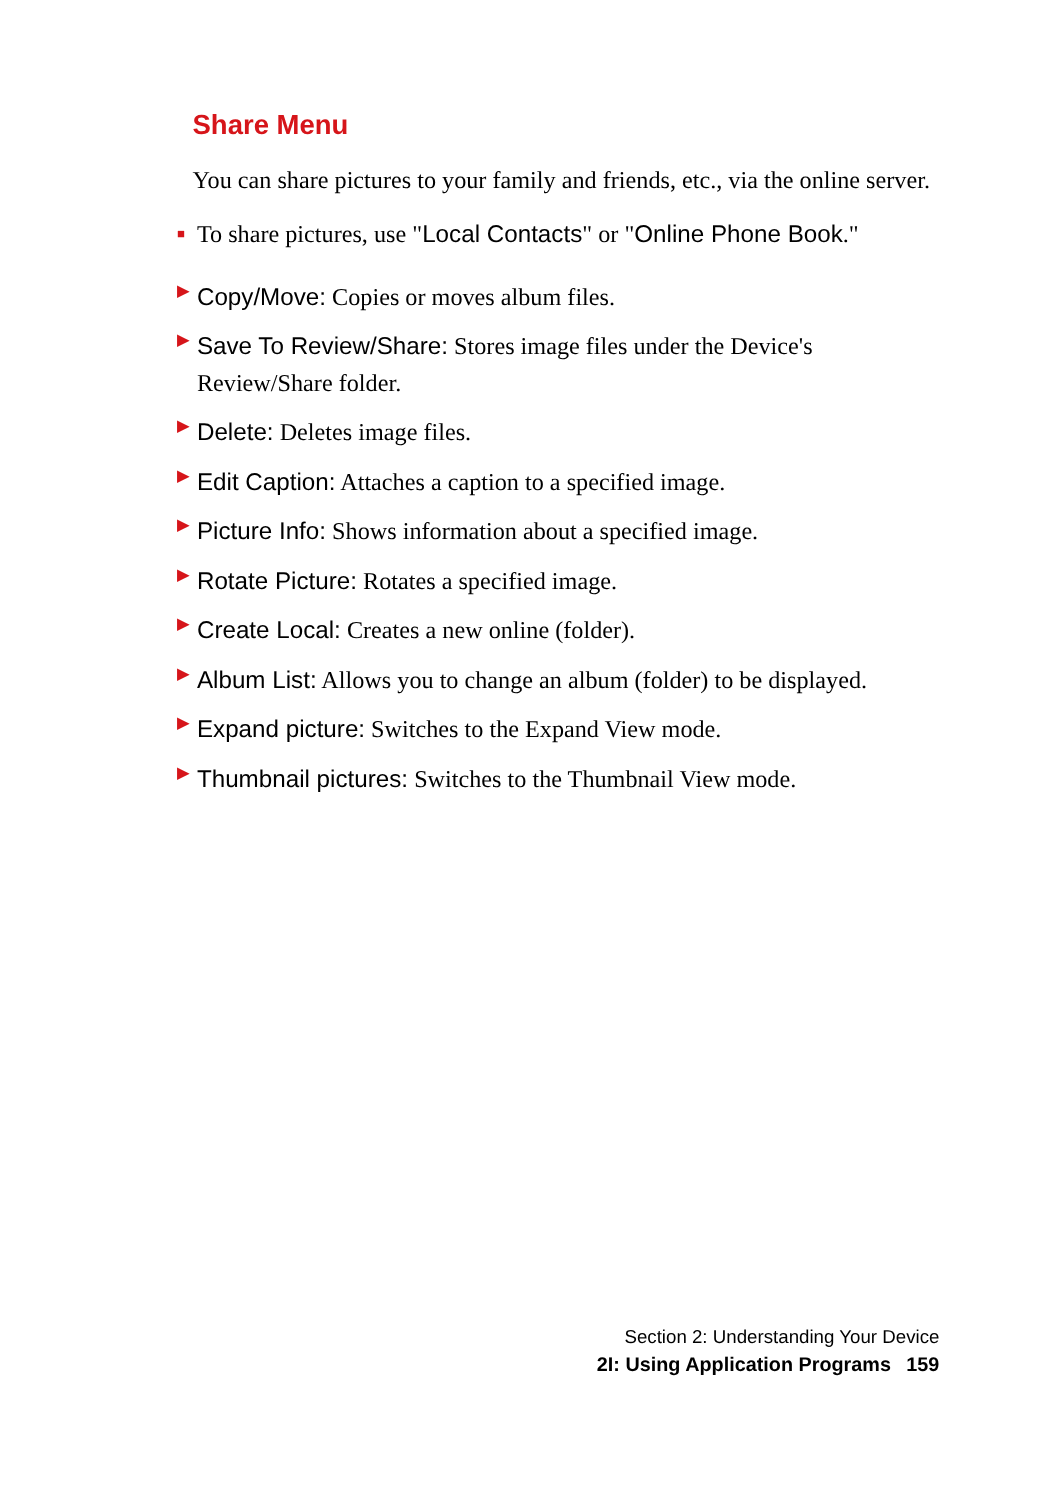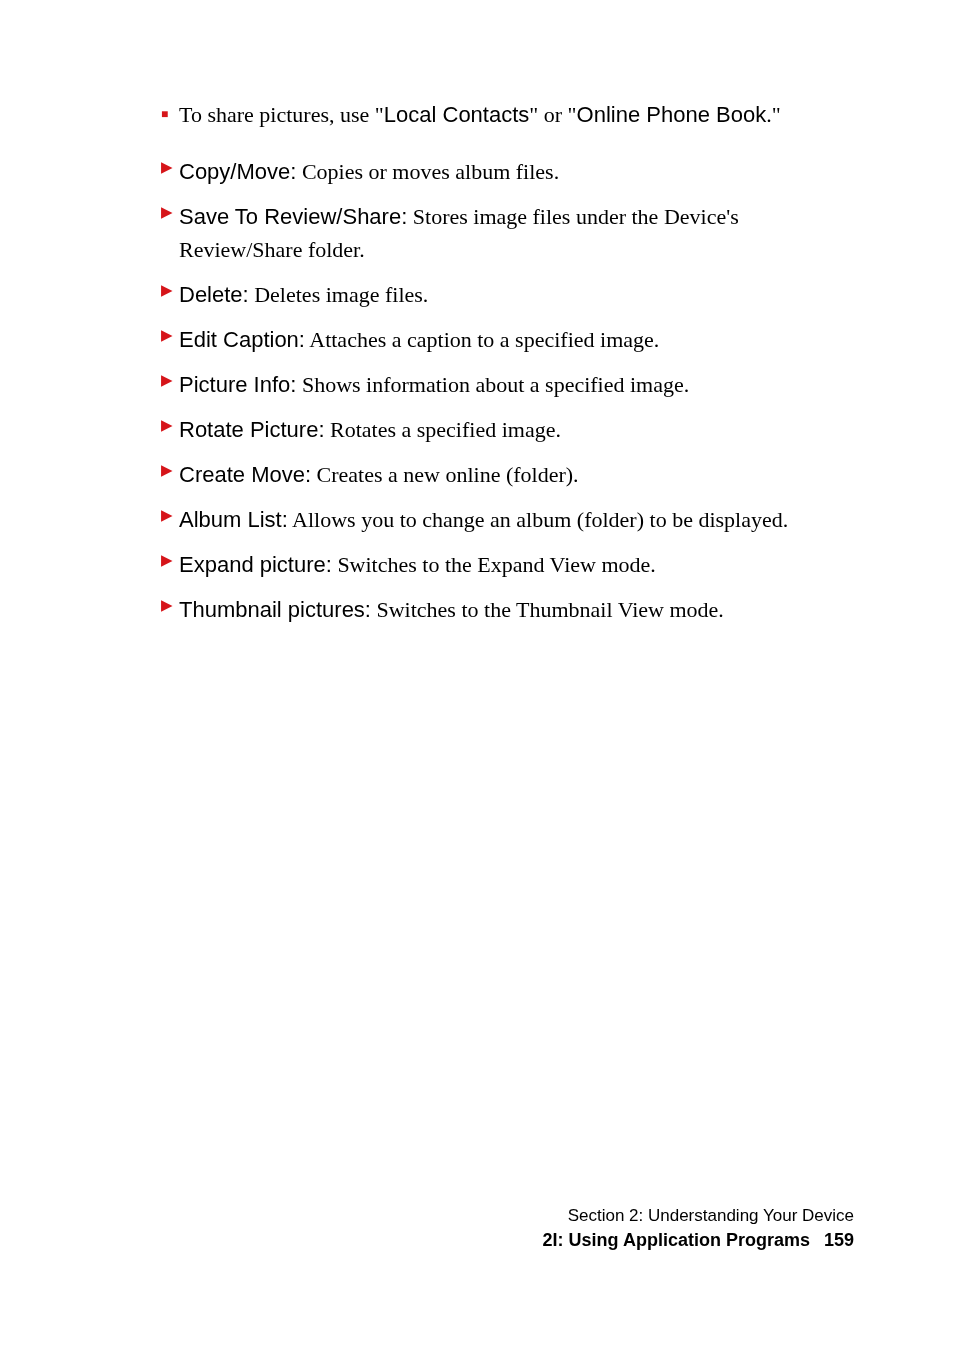--- a/index.html
+++ b/index.html
@@ -90,21 +90,23 @@
     }
     .page-num {
       margin-left: 14px;
     }
   </style>
 </head>
 <body>
 
 <div class="content">
 
+  <h2 class="heading">Share Menu</h2>
 
+  <p class="intro">You can share pictures to your family and friends, etc., via the online server.</p>
 
   <ul class="square-list">
     <li>
       <span class="square-marker">■</span>
       <span>To share pictures, use "</span><span class="bold-label">Local Contacts</span><span>" or "</span><span class="bold-label">Online Phone Book</span><span>."</span>
     </li>
   </ul>
 
 
 
@@ -128,21 +130,21 @@
     <li>
       <span class="arrow-marker">▶</span>
       <span class="bold-label">Picture Info:</span><span> Shows information about a specified image.</span>
     </li>
     <li>
       <span class="arrow-marker">▶</span>
       <span class="bold-label">Rotate Picture:</span><span> Rotates a specified image.</span>
     </li>
     <li>
       <span class="arrow-marker">▶</span>
-      <span class="bold-label">Create Move:</span><span> Creates a new online (folder).</span>
+      <span class="bold-label">Create Local:</span><span> Creates a new online (folder).</span>
     </li>
     <li>
       <span class="arrow-marker">▶</span>
       <span class="bold-label">Album List:</span><span> Allows you to change an album (folder) to be displayed.</span>
     </li>
     <li>
       <span class="arrow-marker">▶</span>
       <span class="bold-label">Expand picture:</span><span> Switches to the Expand View mode.</span>
     </li>
     <li>

